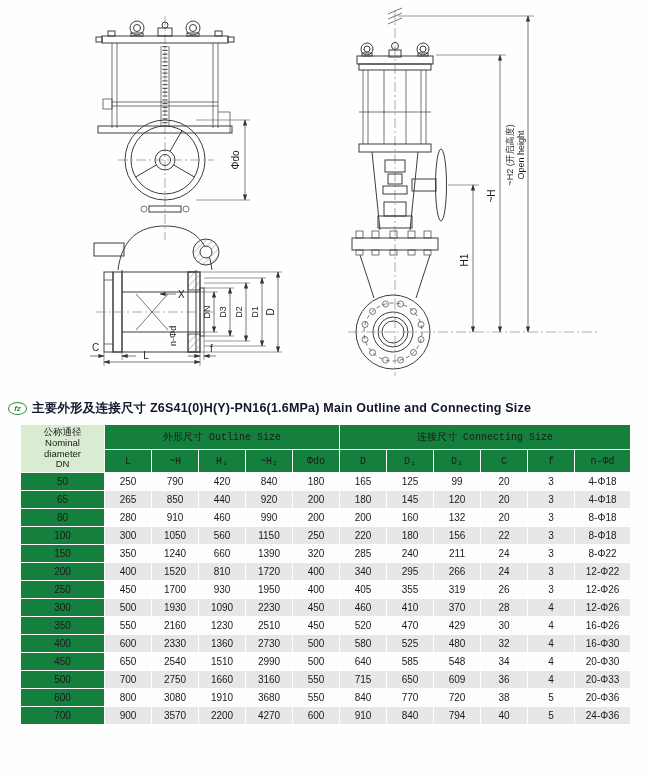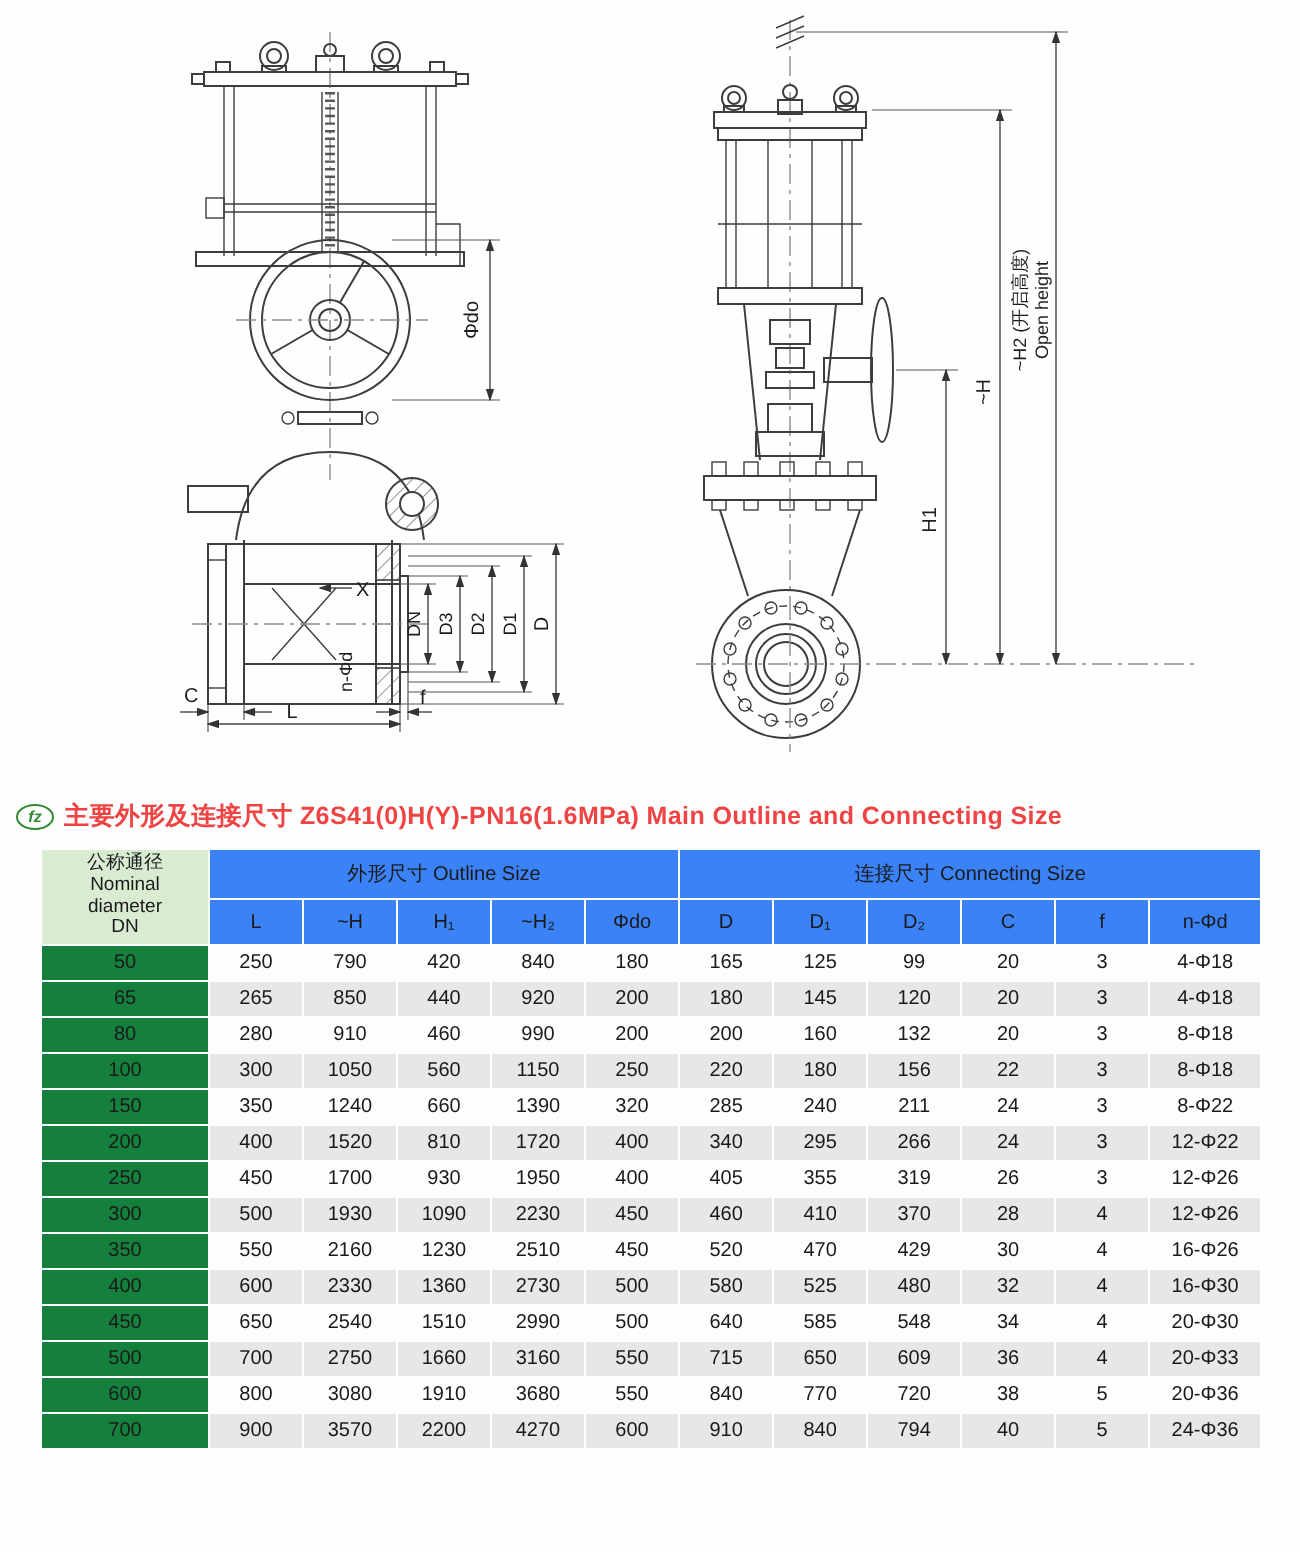--- a/index.html
+++ b/index.html
@@ -15,27 +15,27 @@
   .ext { stroke:#555; stroke-width:0.6; fill:none; }
   .dim { stroke:#444; stroke-width:0.7; fill:none; }
   .dl  { font-size:10px; fill:#1d1d1d; }
   .dls { font-size:9px;  fill:#1d1d1d; }
 
   
   .title-row { display:flex; align-items:center; gap:5px; margin:8px 0 0 8px;text-align:right; }
   .logo-oval { display:inline-flex; align-items:center; justify-content:center;
                width:19px; height:13px; border:1.6px solid #2e8b33; border-radius:50%;
                color:#2e8b33; font-size:8px; font-style:italic; font-weight:bold; }
-  .sec-title { font-size:12.5px; font-weight:bold; color:#ef4444; letter-spacing:0.2px; }
+  .sec-title { font-size:12.5px; font-weight:bold; color:#0f172a; letter-spacing:0.2px; }
 
   
   table.spec { width:610px; margin:7px 0 0 20px; border-collapse:collapse;
                font-size:10px; color:#1a1a1a; text-align:center; table-layout:fixed; }
   table.spec th, table.spec td { border:1px solid #ffffff; font-weight:normal; padding:0; }
-  .hdr  { background:#3b82f6; }
+  .hdr  { background:#15803d;font-family:Liberation Mono, monospace; }
   .dnh  { background:#d9ecd2; font-size:9.5px; line-height:1.15;margin-top:24px; }
   .grp  { height:25px; font-size:10px; }
   .sub th { height:23px; }
   td.dn { background:#15803d; height:18px; }
   td.w  { background:#fdfdfd; }
   td.g  { background:#e7e7e7; }
 
   
   .notes { margin:8px 0 0 20px; font-size:9px; color:#1a1a1a; line-height:1.45; }
 </style>

